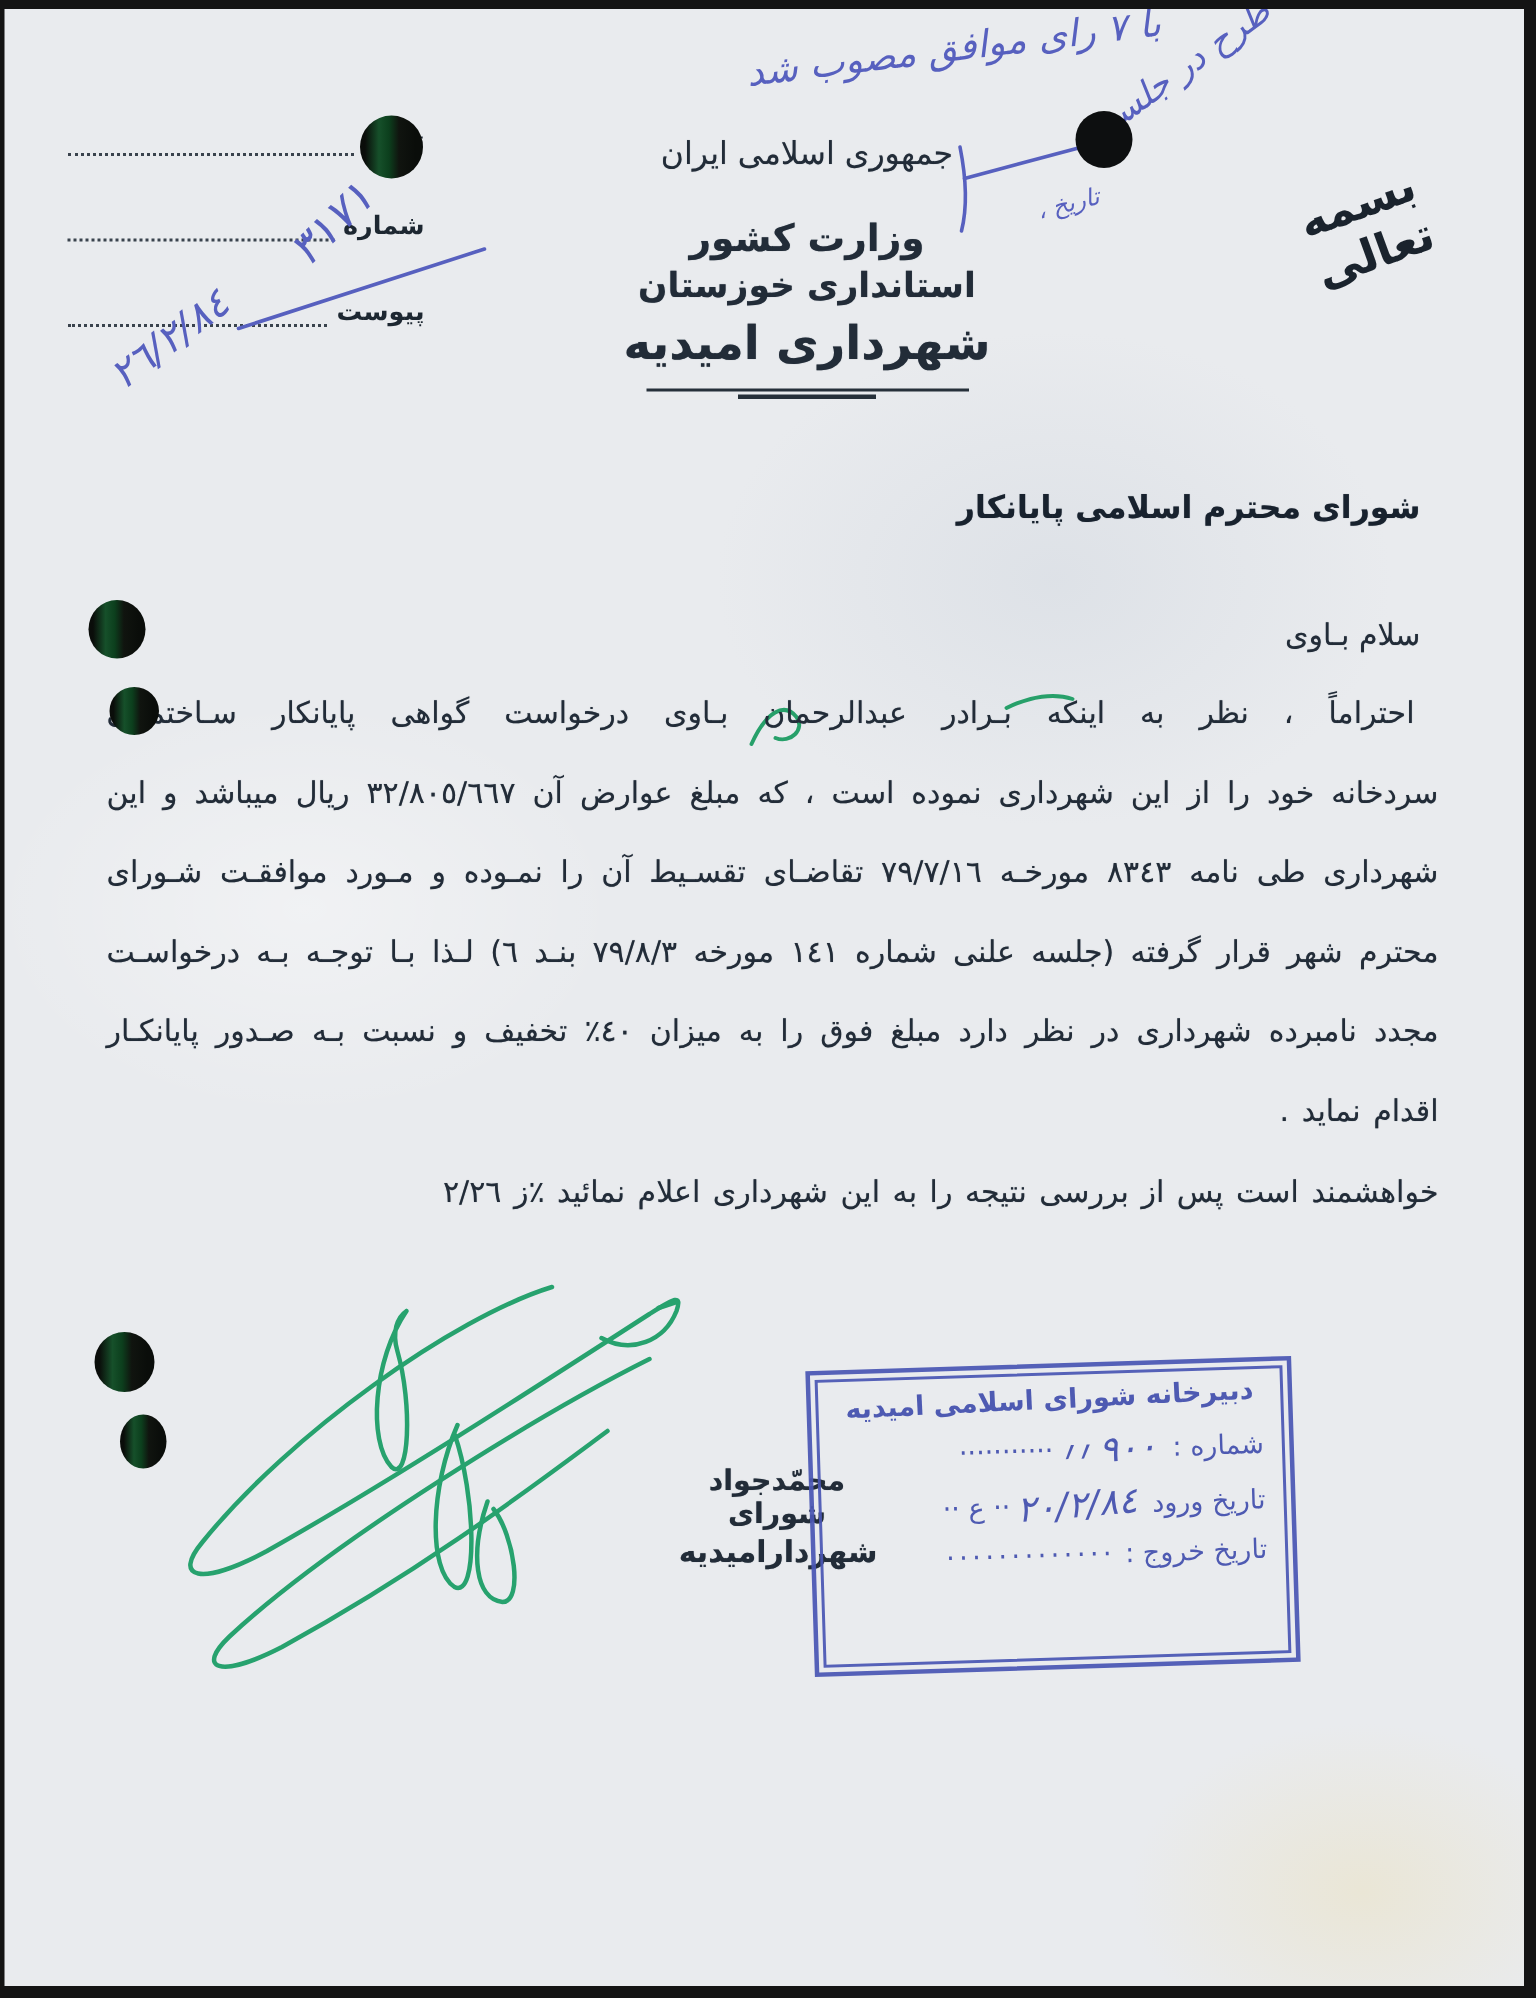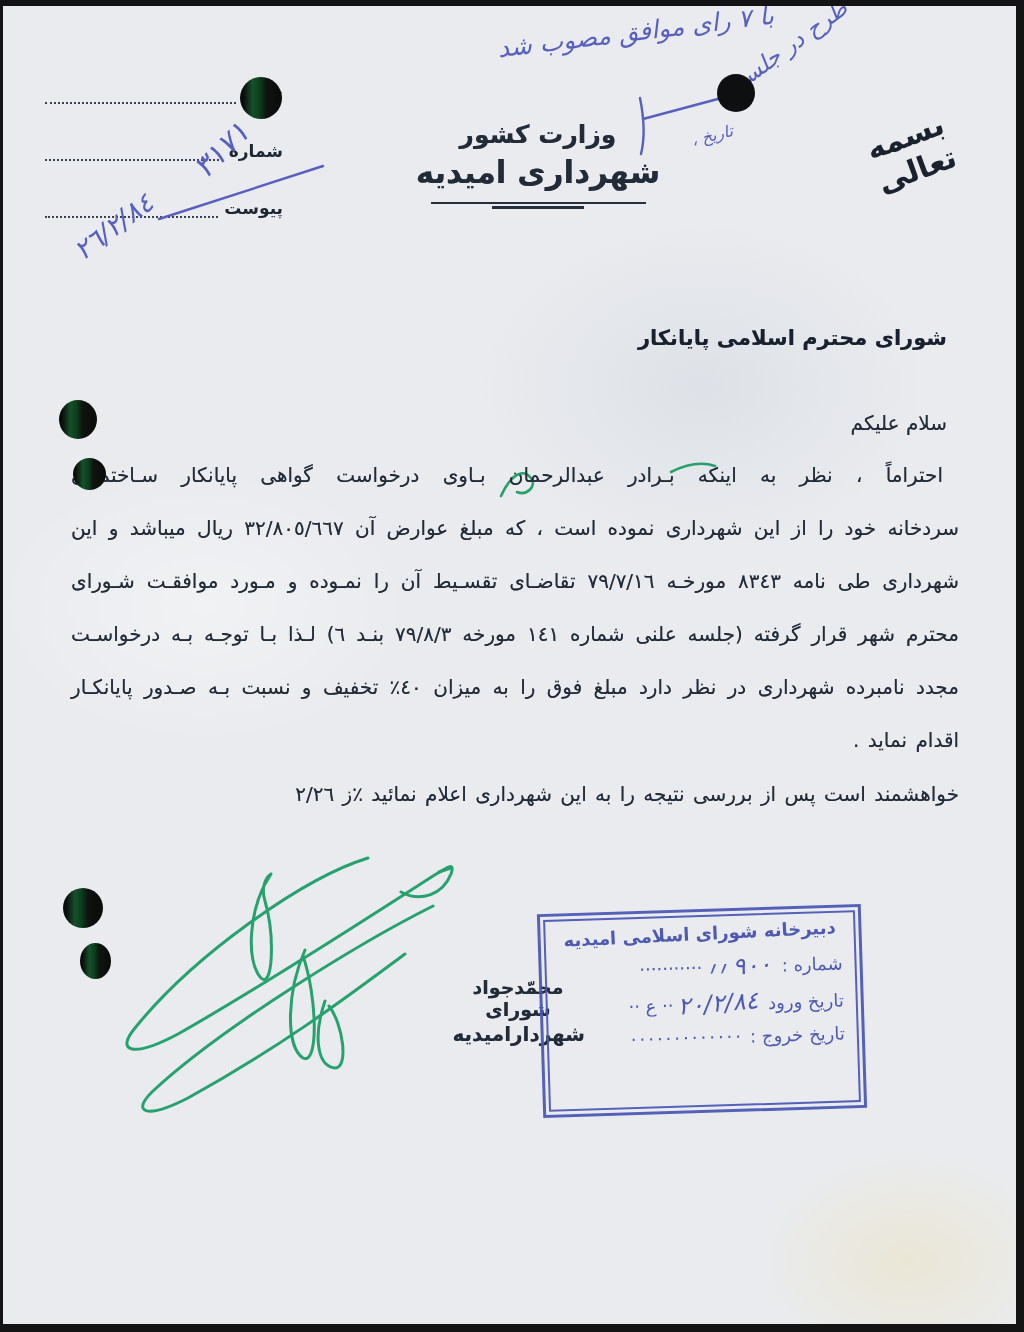--- a/index.html
+++ b/index.html
@@ -68,21 +68,23 @@
   svg.overlay{position:absolute;left:0;top:0;pointer-events:none;}
 </style>
 </head>
 <body>
 
 <div id="page">
 
   <div id="besmele" class="abs rtl">بسمه تعالی</div>
 
   <div id="letterhead" class="abs rtl typed">
+    <div class="lh1">جمهوری اسلامی ایران</div>
     <div class="lh2">وزارت کشور</div>
+    <div class="lh3">استانداری خوزستان</div>
     <div class="lh4">شهرداری امیدیه</div>
     <div class="lh-divider"></div>
     <div class="lh-divider2"></div>
   </div>
 
   <div id="meta" class="abs">
     <div class="meta-row">
       <span class="meta-label">تاریخ</span>
       <span class="meta-line"></span>
     </div>
@@ -108,21 +110,21 @@
       <path d="M 637 92 C 641 112, 642 132, 638 148"></path>
       <path d="M 156 213 L 320 160"></path>
     </g>
     <g fill="none" stroke="#27a06a" stroke-width="2.6" stroke-linecap="round">
       <path d="M 498 490 C 508 468, 520 462, 528 472 C 534 480, 524 490, 514 486"></path>
       <path d="M 668 466 C 684 458, 700 456, 712 460"></path>
     </g>
   </svg>
 
   <div id="recipient" class="abs rtl typed">شورای محترم اسلامی پایانکار</div>
-  <div id="salutation" class="abs rtl typed">سلام علیکم</div>
+  <div id="salutation" class="abs rtl typed">سلام بـاوی</div>
 
   <div id="body-text" class="abs typed">
     <div class="bline first">احتراماً ، نظر به اینکه بـرادر عبدالرحمان بـاوی درخواست گواهی پایانکار سـاختمانی</div>
     <div class="bline">سردخانه خود را از این شهرداری نموده است ، که مبلغ عوارض آن ٣٢/٨٠٥/٦٦٧ ریال میباشد و این</div>
     <div class="bline">شهرداری طی نامه ٨٣٤٣ مورخـه ٧٩/٧/١٦ تقاضـای تقسـیط آن را نمـوده و مـورد موافقـت شـورای</div>
     <div class="bline">محترم شهر قرار گرفته (جلسه علنی شماره ١٤١ مورخه ٧٩/٨/٣ بنـد ٦) لـذا بـا توجـه بـه درخواسـت</div>
     <div class="bline">مجدد نامبرده شهرداری در نظر دارد مبلغ فوق را به میزان ٤٠٪ تخفیف و نسبت بـه صـدور پایانکـار</div>
     <div class="bline endline">اقدام نماید .</div>
     <div class="bline endline" style="margin-top:1px">خواهشمند است پس از بررسی نتیجه را به این شهرداری اعلام نمائید ٪ز ٢/٢٦</div>
   </div>

